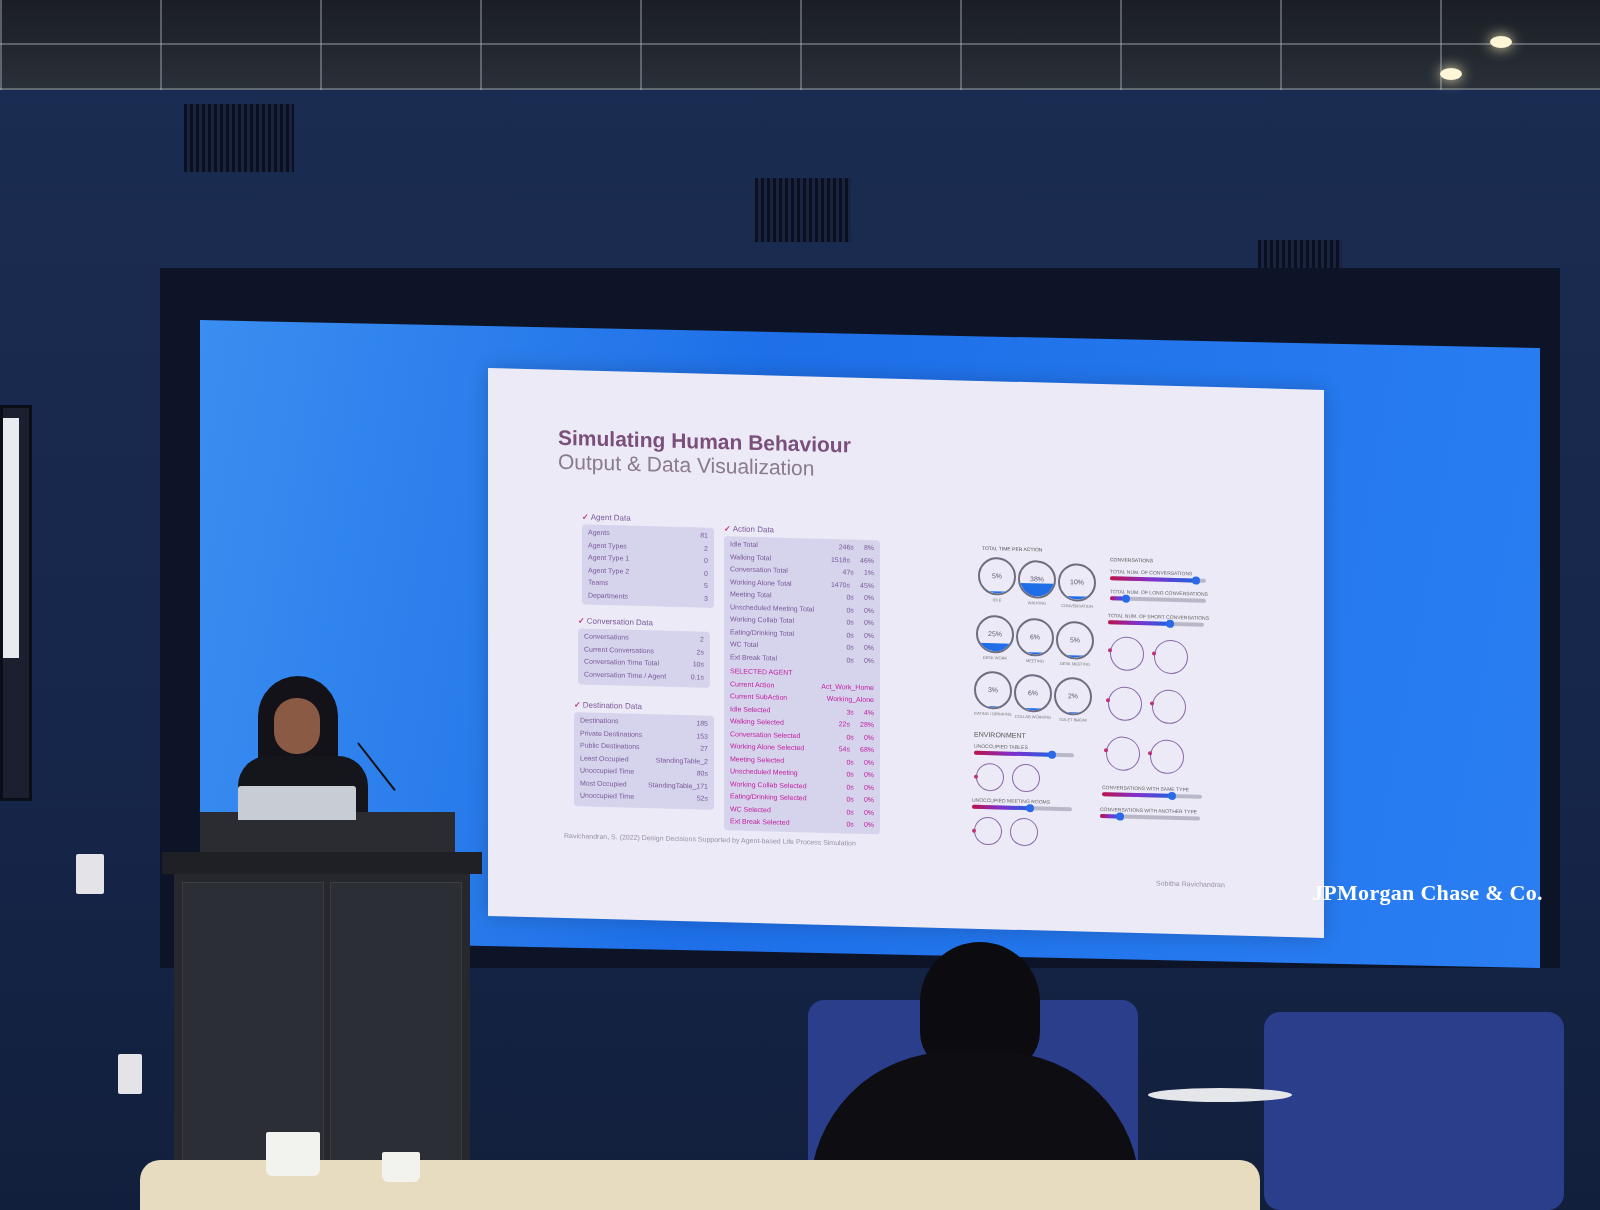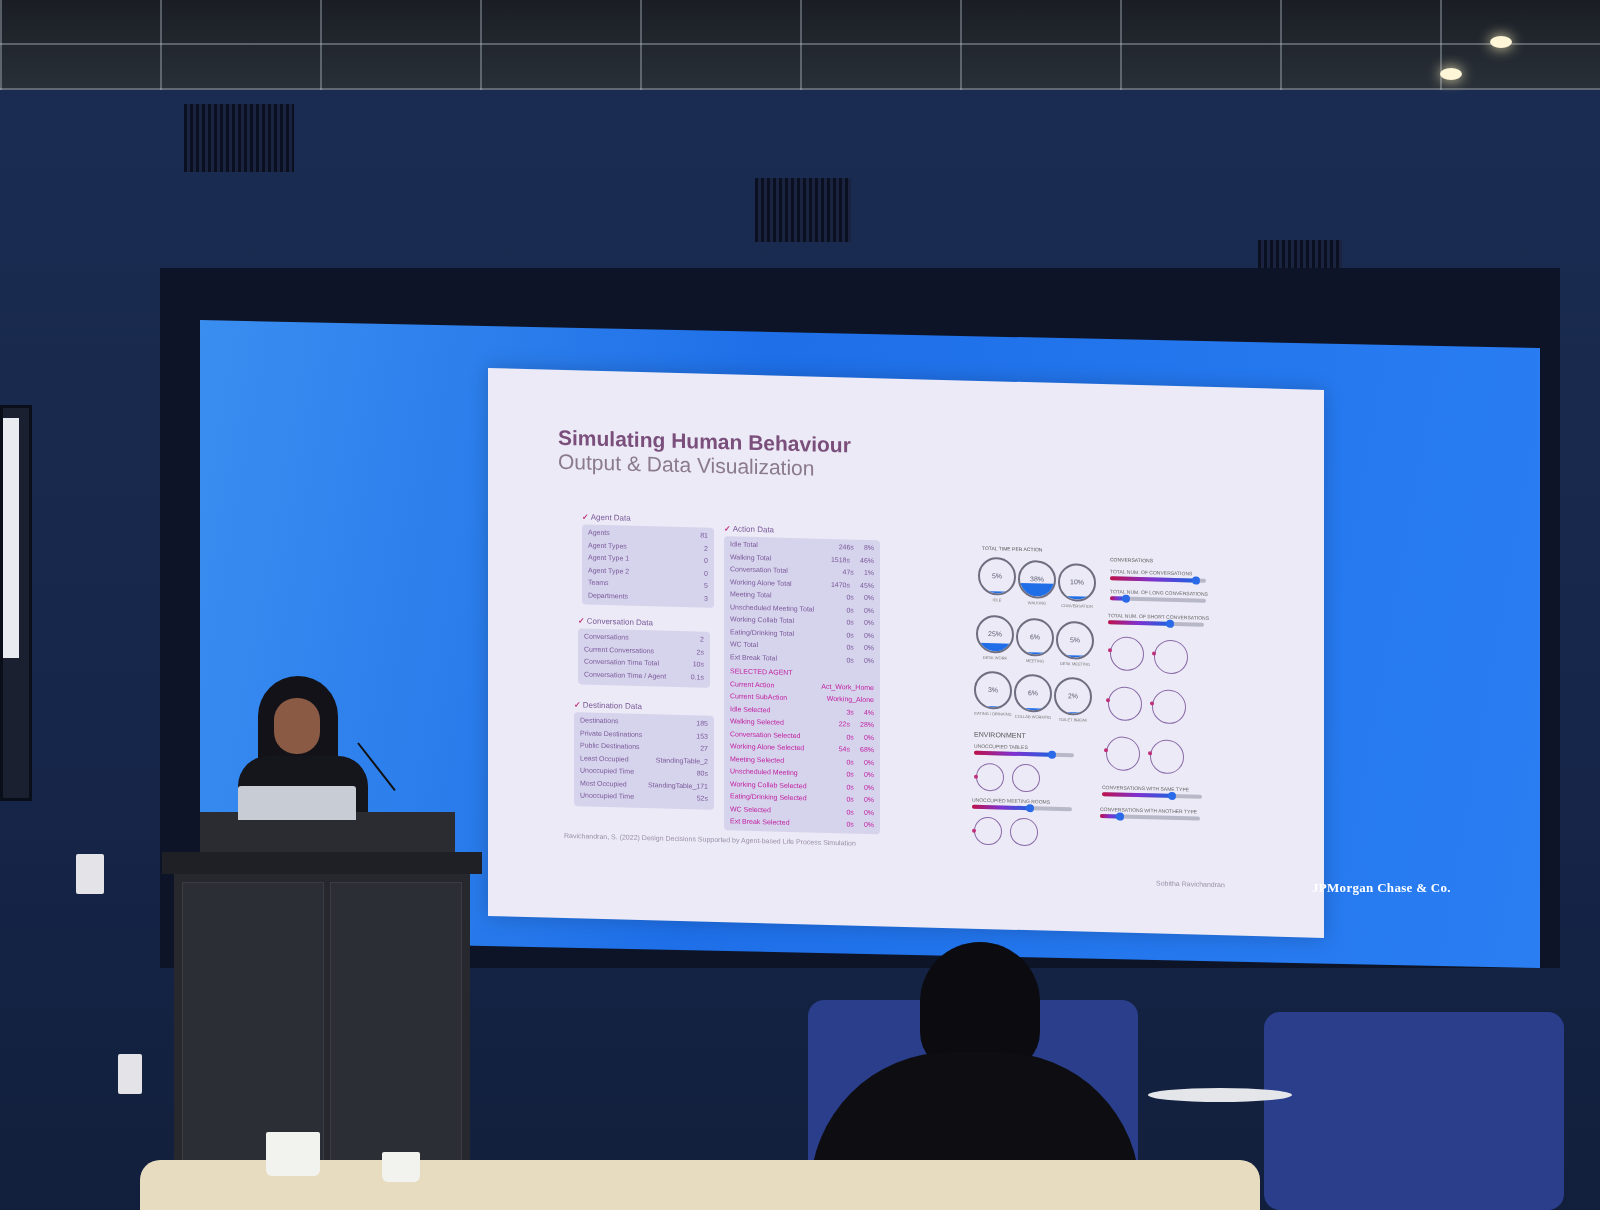--- a/index.html
+++ b/index.html
@@ -26,21 +26,21 @@
   .ring .pct{position:relative;z-index:1;}
   .ring-label{font-size:4px;color:#777;margin-top:2px;text-transform:uppercase;}
   .slider-label{position:absolute;font-size:5px;color:#666;text-transform:uppercase;}
   .slider{position:absolute;height:4px;background:#b8b8c8;border-radius:2px;}
   .slider .fill{position:absolute;left:0;top:0;height:4px;border-radius:2px;background:linear-gradient(90deg,#c0104a,#8030d0,#2060e0);}
   .slider .knob{position:absolute;top:-2px;width:8px;height:8px;border-radius:50%;background:#2a6ae8;}
   .small-ring{position:absolute;width:26px;height:26px;border:1.5px solid #8a6aa8;border-radius:50%;font-size:3px;color:#777;text-align:center;}
   .small-ring .dot{position:absolute;left:-3px;top:11px;width:4px;height:4px;border-radius:50%;background:#c0307a;}
   .caption{position:absolute;font-size:7px;color:#9a90a8;}
   .section-label{position:absolute;font-size:5px;color:#555;text-transform:uppercase;}
-  .brand{position:absolute;left:1312px;top:880px;color:#fff;font-family:"Liberation Serif",serif;font-weight:bold;font-size:13px;letter-spacing:.3px;}
+  .brand{position:absolute;left:1312px;top:880px;color:#fff;font-family:"Liberation Serif",serif;font-weight:bold;font-size:22px;letter-spacing:.3px;}
   .podium{position:absolute;left:162px;top:852px;width:320px;height:358px;}
   .podium .top{position:absolute;left:0;top:0;width:320px;height:22px;background:#1e2026;}
   .podium .body{position:absolute;left:12px;top:22px;width:296px;height:336px;background:#26282e;}
   .podium .panelL{position:absolute;left:20px;top:30px;width:140px;height:320px;background:#2c2e36;border:1px solid #3a3c44;}
   .podium .panelR{position:absolute;left:168px;top:30px;width:130px;height:320px;background:#2c2e36;border:1px solid #3a3c44;}
   .desk-top{position:absolute;left:200px;top:812px;width:255px;height:45px;background:#2a2c32;}
   .laptop{position:absolute;left:238px;top:786px;width:118px;height:34px;background:#c8ccd4;border-radius:3px 3px 0 0;}
   .person{position:absolute;left:208px;top:676px;width:180px;height:140px;}
   .person .hair{position:absolute;left:50px;top:0;width:80px;height:110px;background:#121218;border-radius:40px 40px 20px 20px;}
   .person .face{position:absolute;left:66px;top:22px;width:46px;height:56px;background:#8a5a44;border-radius:22px;}

